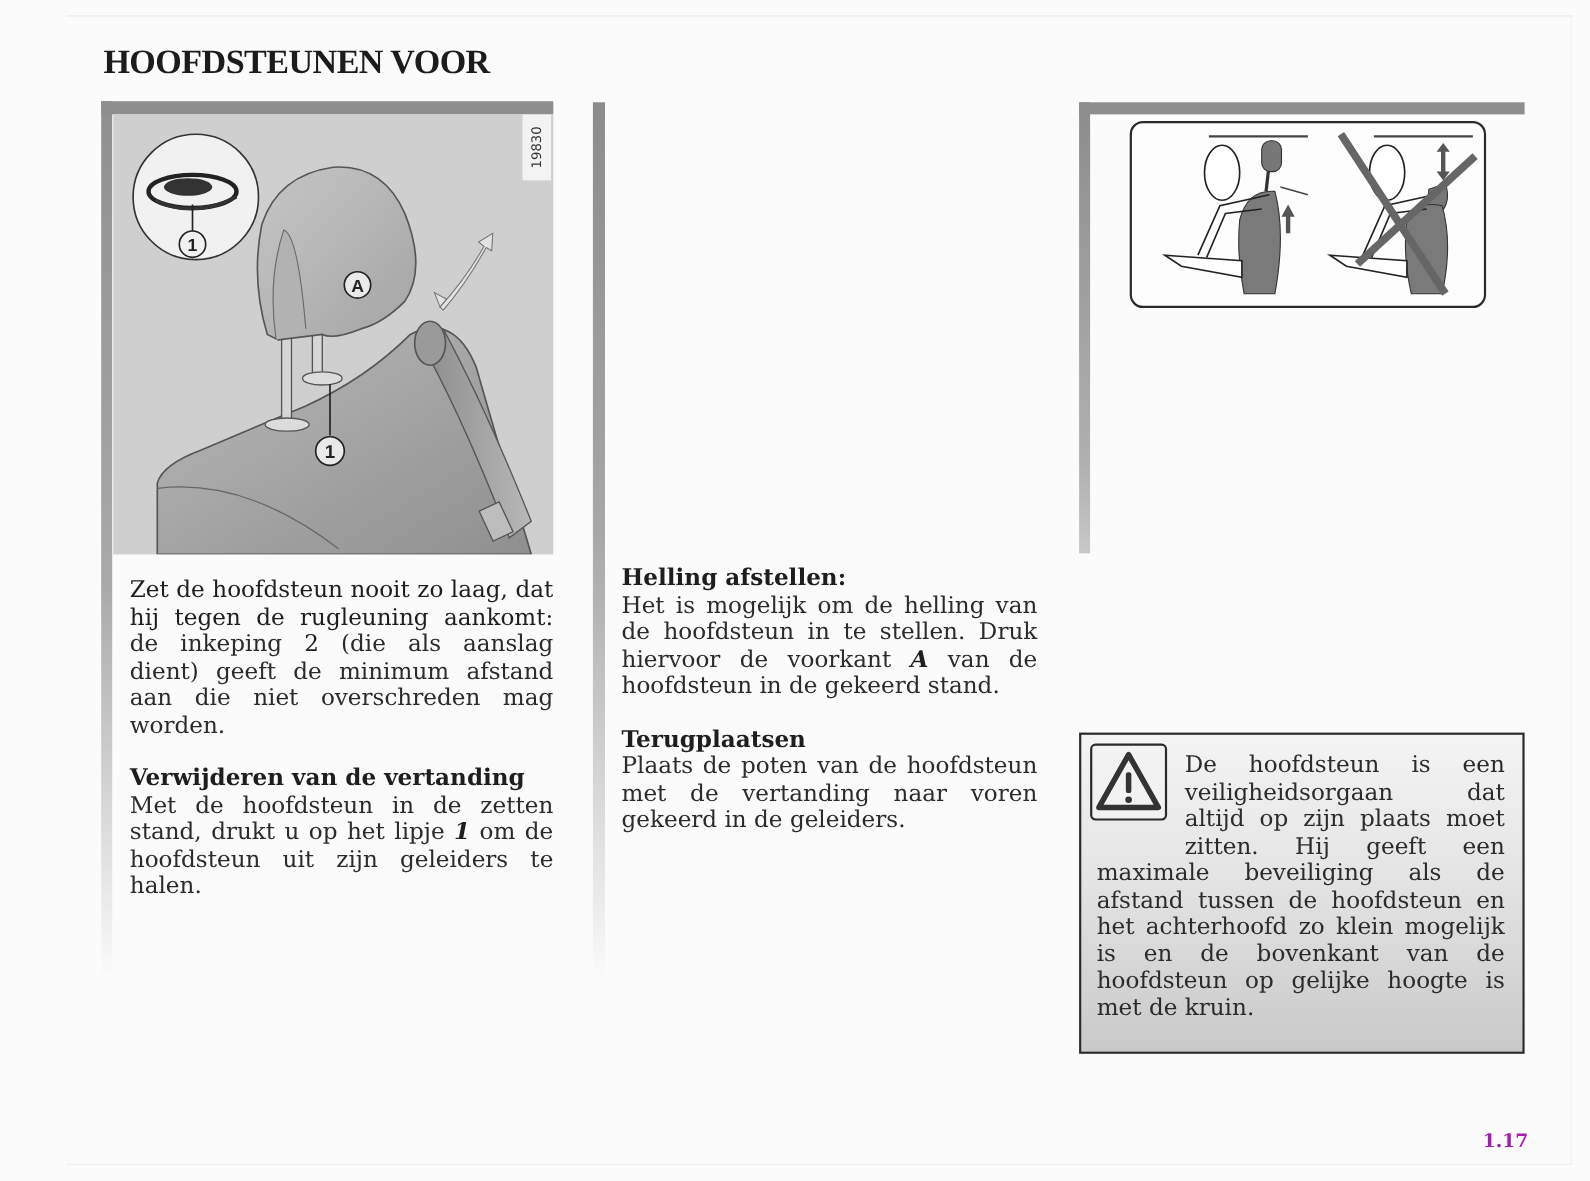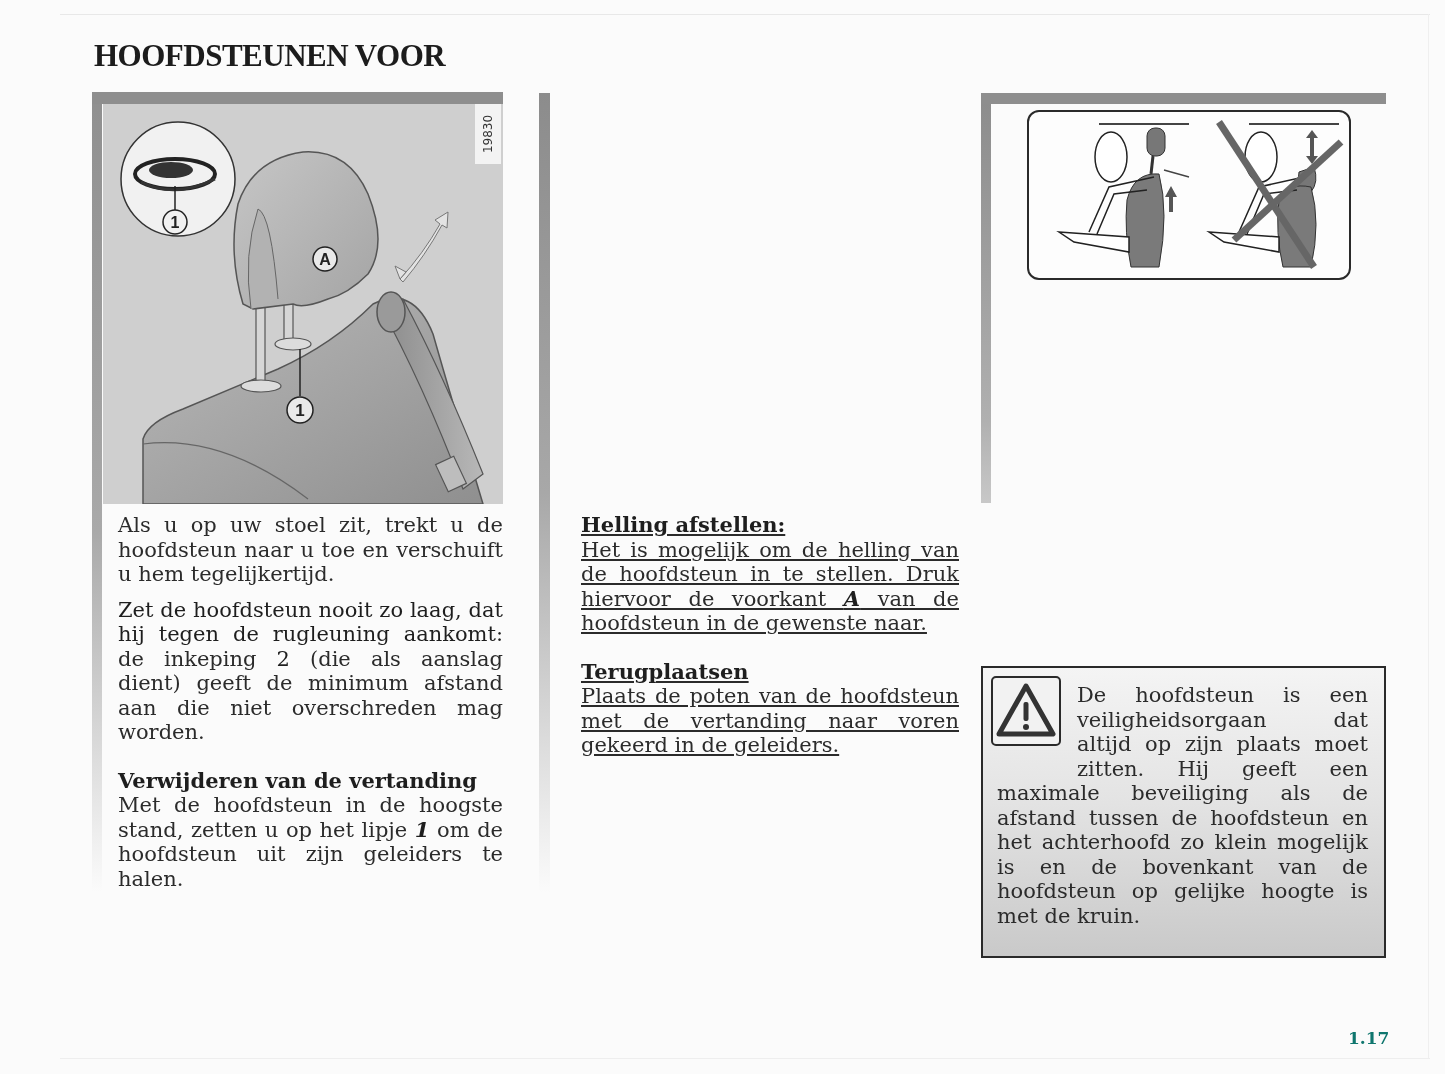--- a/index.html
+++ b/index.html
@@ -57,41 +57,41 @@
   
   .text-block { position: absolute; font-size: 21px; line-height: 24.5px; color: #2b2b2b; }
   .text-block .h { font-weight: bold; color: #1e1e1e; font-size: 21px; }
   .text-block p { margin: 0; text-align: justify; text-align-last: left; }
   .text-block .gap { height: 11px; }
   .text-block .gap-lg { height: 24px; }
   .b { font-weight: normal; color: #1e1e1e; }
   .bi { font-weight: bold; font-style: italic; color: #1e1e1e; }
 
   .left-text { left: 118px; top: 513px; width: 385px; }
-  .mid-text { left: 581px; top: 513px; width: 378px; text-decoration: underline; }
+  .mid-text { left: 565px; top: 513px; width: 378px; }
 
   
   .warning-box {
     position: absolute; left: 981px; top: 666px; width: 405px; height: 292px;
     border: 2px solid #2a2a2a; box-sizing: border-box;
     background: linear-gradient(180deg, #f4f4f4 0%, #e4e4e4 45%, #c9c9c9 100%);
   }
   .warning-icon-box {
     position: absolute; left: 8px; top: 8px; width: 70px; height: 70px;
     border: 2px solid #2a2a2a; border-radius: 5px; box-sizing: border-box; background: #f2f2f2;
   }
   .warning-text {
     position: absolute; left: 14px; top: 15px; width: 371px;
     font-size: 21px; line-height: 24.5px; color: #2b2b2b; text-align: justify; text-align-last: left;
   }
   .warning-text .float-spacer { float: left; width: 80px; height: 98px; }
 
   .page-number {
     position: absolute; left: 1348px; top: 1028px; font-family: "DejaVu Serif", serif;
-    font-weight: bold; font-size: 17px; color: #0f766e;
+    font-weight: bold; font-size: 17px; color: #a21caf;
   }
 </style>
 </head>
 <body>
 
 <div class="page-edge-top"></div>
 <div class="page-edge-right"></div>
 <div class="page-edge-bottom"></div>
 
 <h1 class="title" style="margin:0;">HOOFDSTEUNEN VOOR</h1>
@@ -176,31 +176,30 @@
     <path d="M250 88 Q258 70 282 75 Q292 110 282 155 L254 155 Q246 120 250 88 Z" fill="#7a7a7a" stroke="#333" stroke-width="1"></path>
     <path d="M210 120 L230 75 L275 65 M218 122 L235 82 L268 78" fill="none" stroke="#222" stroke-width="1.5"></path>
     <path d="M180 120 L250 125 L250 140 L195 130 Z" fill="#fff" stroke="#222" stroke-width="1.5"></path>
     <path d="M283 18 L277 26 L281 26 L281 44 L277 44 L283 52 L289 44 L285 44 L285 26 L289 26 Z" fill="#555"></path>
     <line x1="190" y1="10" x2="285" y2="155" stroke="#666" stroke-width="7"></line>
     <line x1="312" y1="30" x2="205" y2="128" stroke="#666" stroke-width="7"></line>
   </svg>
 </div>
 
 <div class="text-block left-text">
-  <p>Als u op uw stoel zit, trekt u de hoofdsteun naar u toe en verschuift u hem tegelijkertijd.</p>
   <div class="gap"></div>
   <p><span class="b">Zet de hoofdsteun nooit zo laag, dat hij tegen de rugleuning aankomt:</span><span> de inkeping </span><span class="b">2</span><span> (die als aanslag dient) geeft de minimum afstand aan die niet overschreden mag worden.</span></p>
   <div class="gap-lg"></div>
   <div class="h">Verwijderen van de vertanding</div>
-  <p><span>Met de hoofdsteun in de hoogste stand, zetten u op het lipje </span><span class="bi">1</span><span> om de hoofdsteun uit zijn geleiders te halen.</span></p>
+  <p><span>Met de hoofdsteun in de zetten stand, drukt u op het lipje </span><span class="bi">1</span><span> om de hoofdsteun uit zijn geleiders te halen.</span></p>
 </div>
 
 <div class="text-block mid-text">
   <div class="h">Helling afstellen:</div>
-  <p><span>Het is mogelijk om de helling van de hoofdsteun in te stellen. Druk hiervoor de voorkant </span><span class="bi">A</span><span> van de hoofdsteun in de gewenste naar.</span></p>
+  <p><span>Het is mogelijk om de helling van de hoofdsteun in te stellen. Druk hiervoor de voorkant </span><span class="bi">A</span><span> van de hoofdsteun in de gekeerd stand.</span></p>
   <div class="gap-lg"></div>
   <div class="h">Terugplaatsen</div>
   <p>Plaats de poten van de hoofdsteun met de vertanding naar voren gekeerd in de geleiders.</p>
 </div>
 
 <div class="warning-box">
   <div class="warning-icon-box">
     <svg width="66" height="66" viewBox="0 0 66 66">
       <path d="M33 8 L60 56 L6 56 Z" fill="none" stroke="#333" stroke-width="5" stroke-linejoin="round"></path>
       <rect x="30.5" y="24" width="5" height="19" rx="2" fill="#333"></rect>

